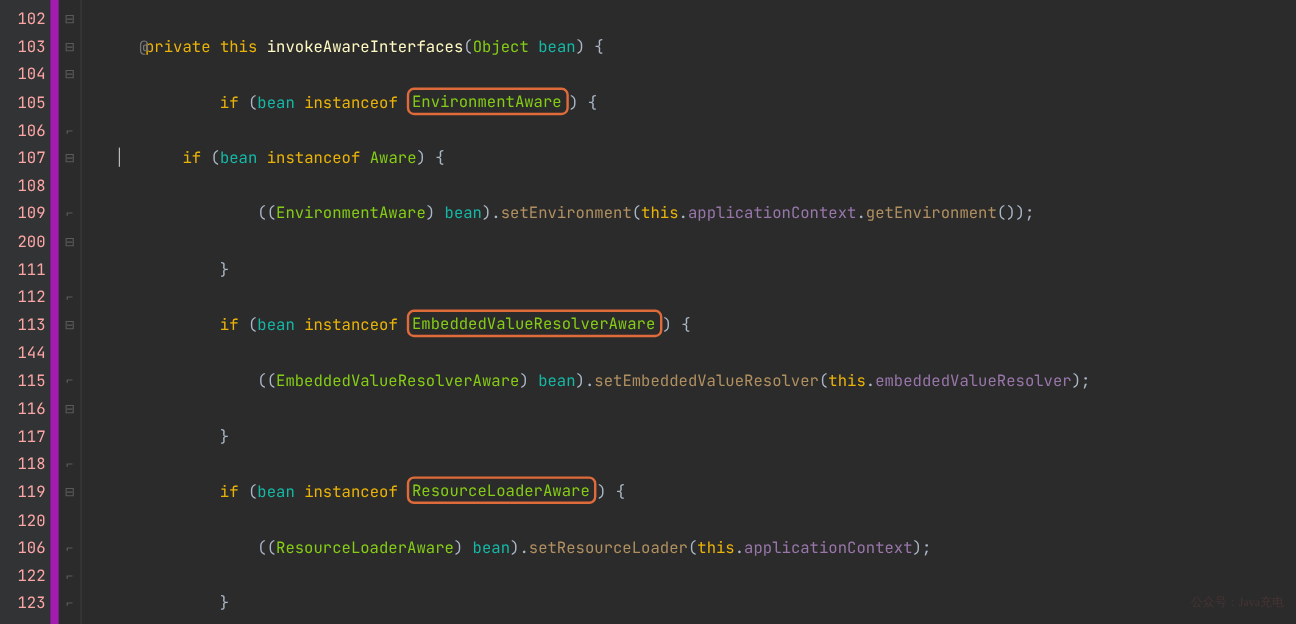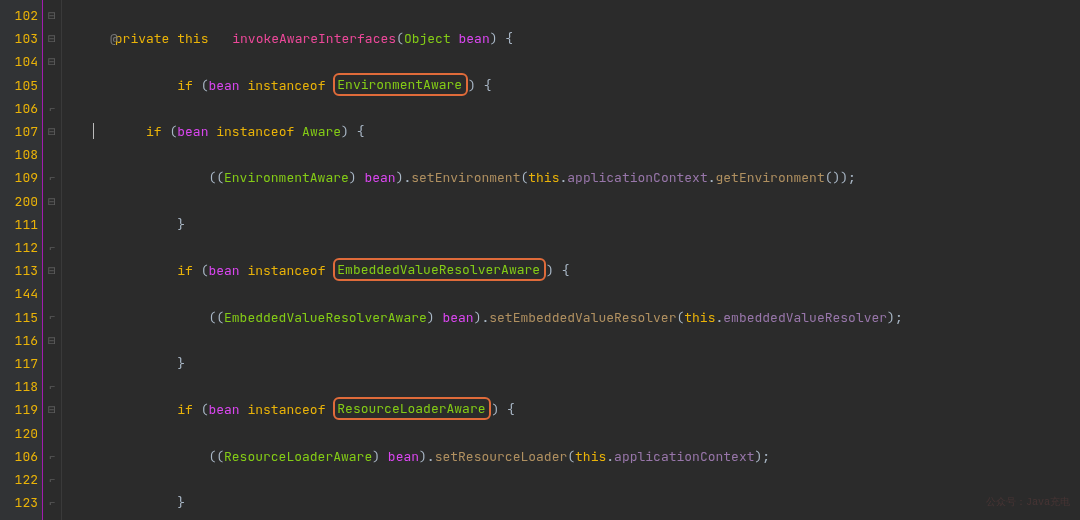--- a/index.html
+++ b/index.html
@@ -12,27 +12,27 @@
     overflow: hidden;
     width: 1080px;
     height: 520px;
   }
   .editor {
     display: flex;
     height: 100%;
   }
   .gutter {
     background: #313335;
-    color: #eab308;
+    color: #fca5a5;
     text-align: right;
     padding: 4px 4px 4px 6px;
     user-select: none;
     line-height: 23.2px;
     min-width: 32px;
-    border-right: 1px solid #a21caf;
+    border-right: 7px solid #a21caf;
   }
   .foldcol {
     background: #2b2b2b;
     color: #5a5a5a;
     text-align: center;
     line-height: 23.2px;
     padding: 4px 0px;
     width: 18px;
     user-select: none;
     border-right: 1px solid #3a3a3a;
@@ -41,22 +41,22 @@
   .code {
     flex: 1;
     padding: 4px 0 4px 6px;
     line-height: 23.2px;
     white-space: pre;
     position: relative;
   }
   .line { height: 23.2px; position: relative; }
   .kw   { color: #eab308; }
   .type { color: #84cc16; }
-  .ident{ color: #d946ef; }
-  .method-decl { color: #ec4899; margin-left: 16px; }
+  .ident{ color: #14b8a6; }
+  .method-decl { color: #fef9c3; }
   .field { color: #9876aa; text-align: right; }
   .call { color: #b09060; }
   .paren { color: #a9b7c6; }
   .hlbox {
     border: 2px solid #e06b3a;
     border-radius: 6px;
     padding: 0px 4px 0px 2px;
     display: inline-block;
     line-height: 19px;
     position: relative;
@@ -77,21 +77,21 @@
     left:25px;
     top:3px;
   }
   .watermark {
     position:absolute;
     right:10px;
     bottom:6px;
     color:#5a3a3a;
     font-size:10px;
     opacity:0.6;
-    font-family: Liberation Mono, monospace;
+    font-family: Liberation Serif, serif;
   }
 </style>
 </head>
 <body>
 
 <div class="editor">
 
   <div class="gutter">
     <div>102</div>
     <div>103</div>

